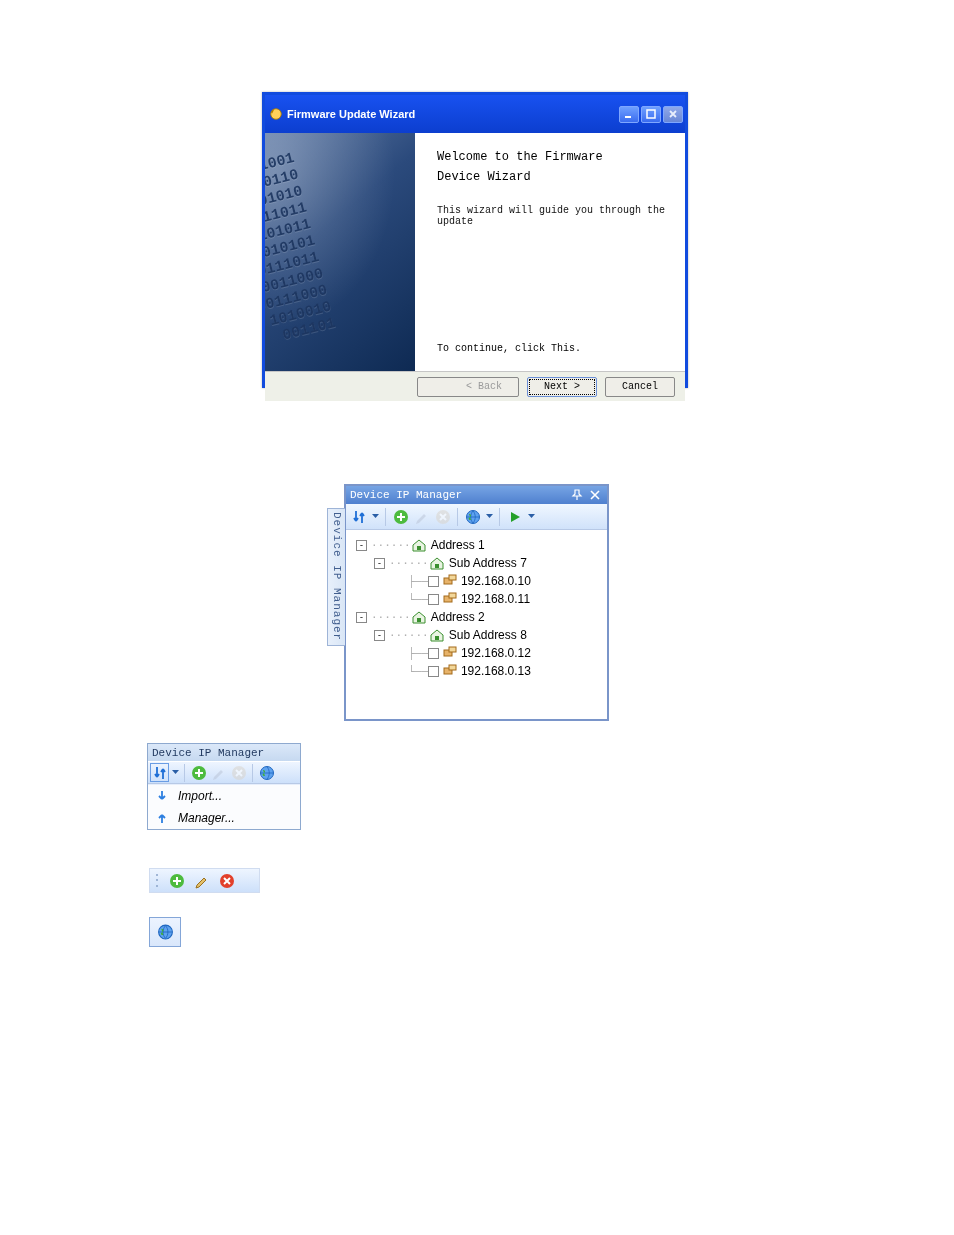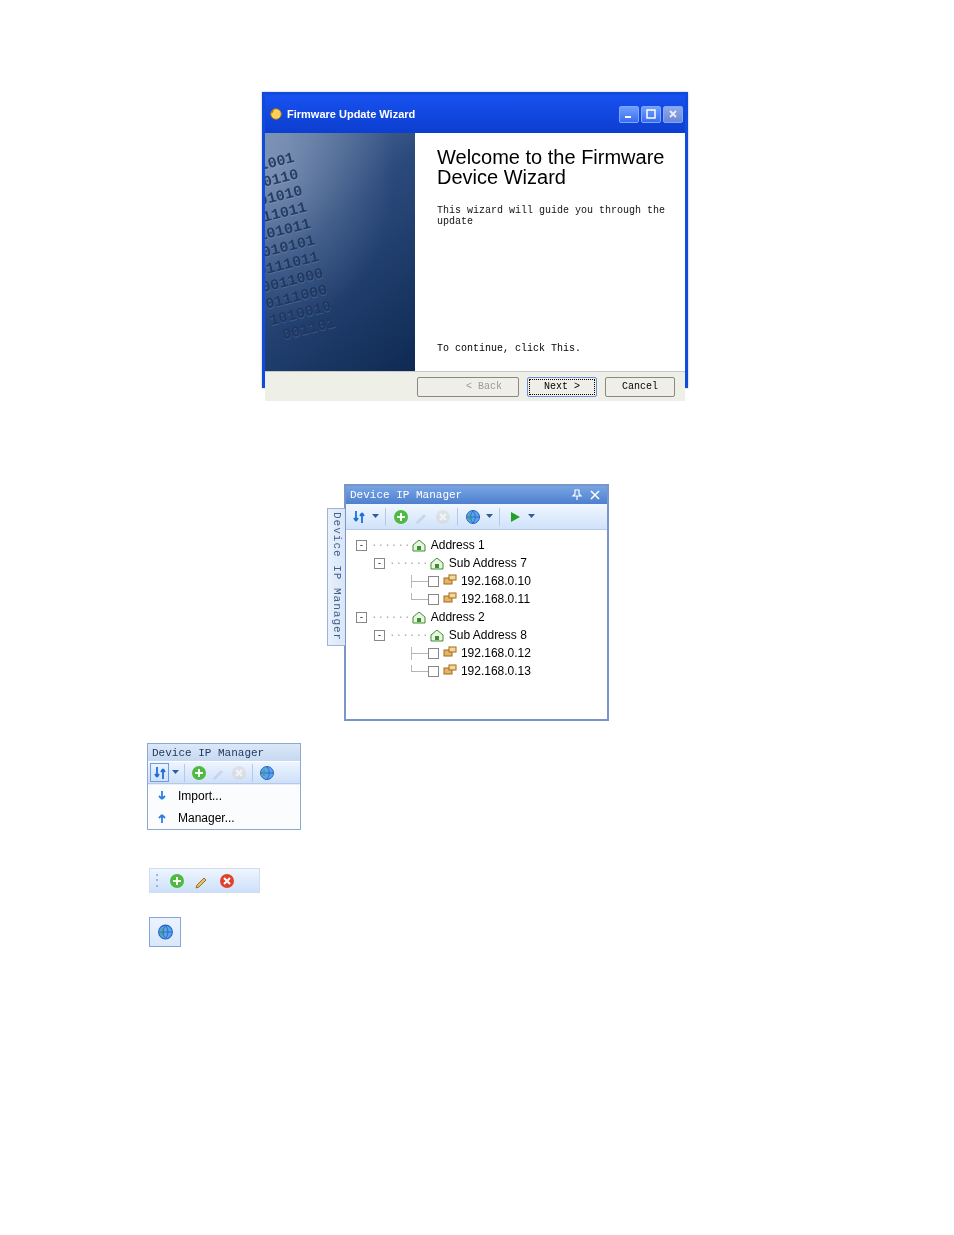--- a/index.html
+++ b/index.html
@@ -82,22 +82,22 @@
     text-shadow: 0 1px 0 rgba(255,255,255,.15);
     opacity:.9;
     white-space:pre;
   }
   .wizard-content {
     flex:1;
     padding: 14px 18px 10px 22px;
     color:#000;
   }
   .wizard-heading {
-    font-family: Liberation Sans, sans-serif;
-    font-size: 20px;
+    font-family: Liberation Mono, monospace;
+    font-size: 12px;
     line-height: 20px;
     margin-bottom: 18px;
   }
   .wizard-desc {
     font-family: "Courier New", monospace;
     font-size: 10px;
     color:#111;
   }
   .wizard-continue {
     font-family: "Courier New", monospace;
@@ -226,21 +226,21 @@
     height:17px;background:linear-gradient(#dbe8f9,#c6d9f0);
     font-family:"Courier New", monospace; font-size:11px;color:#1f375e;
     display:flex;align-items:center;padding-left:4px;
   }
   .mini-tb {
     height:21px;background:linear-gradient(#eef5ff,#cde0fa);
     border-top:1px solid #fff;border-bottom:1px solid #b7c9e6;
     display:flex;align-items:center;gap:3px;padding-left:3px;
   }
   .mini-menu {
-    background:#fbfcfe;border-top:1px solid #e6eefb;
+    background:#fbfcfe;border-top:1px solid #e6eefb;font-style:italic;
   }
   .mitem {
     display:flex;align-items:center;height:22px;
     font-family:"Tahoma",sans-serif;font-size:12px;color:#000;
     padding-left:4px;
   }
   .mitem .micon{width:20px;display:inline-flex;align-items:center;justify-content:center;}
   .mitem .mlabel{padding-left:6px;}
 
   

